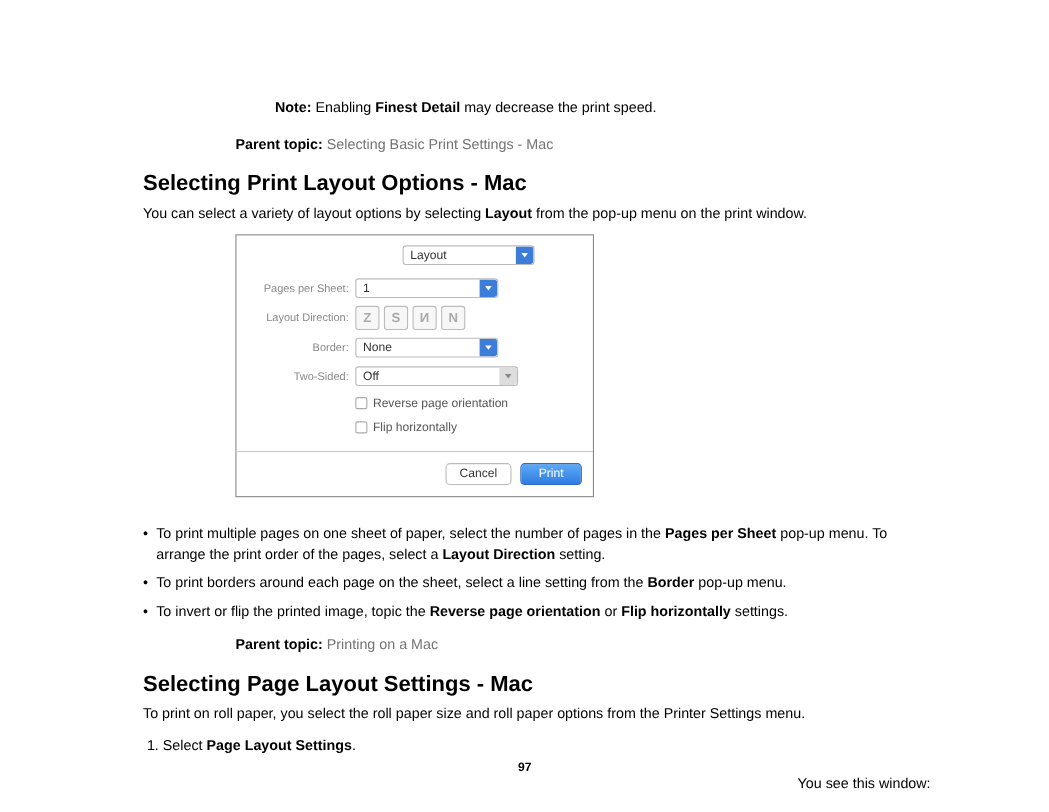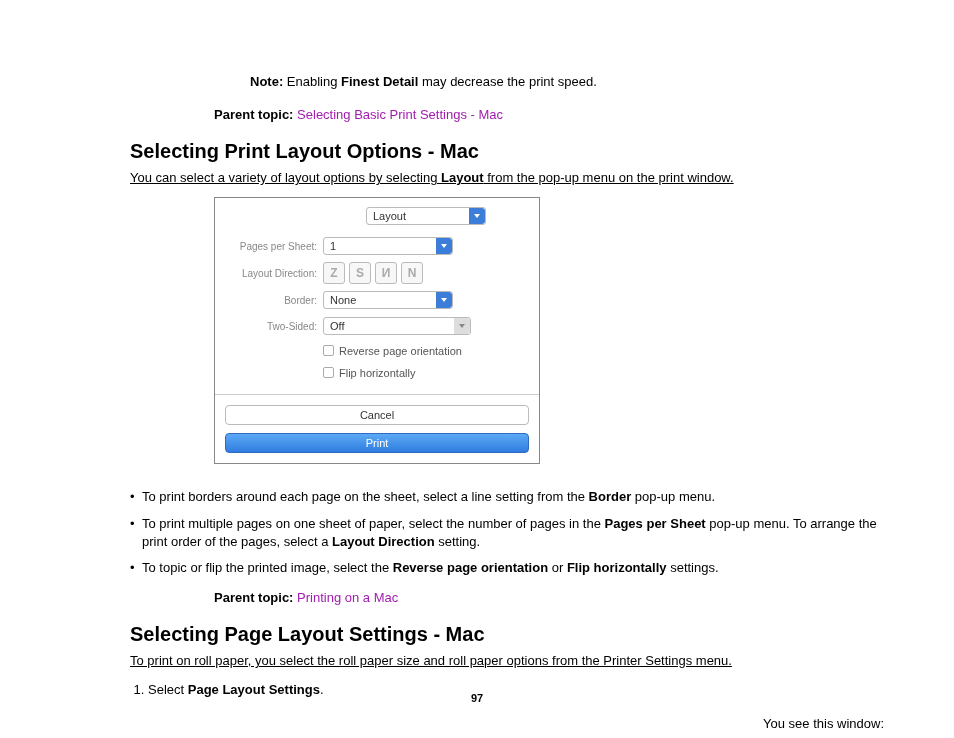--- a/index.html
+++ b/index.html
@@ -7,46 +7,46 @@
   body {
     font-family: Arial, Helvetica, sans-serif;
     font-size: 13px;
     color: #000;
     background: #fff;
     width: 954px;
     height: 738px;
     position: relative;
   }
   .page {
-    padding: 60px 70px 0 130px;
+    padding: 60px 108px 0 130px;
+    margin-top: 16px;
   }
   .indent {
     margin-left: 84px;
   }
   .note-line {
     margin-left: 120px;
     font-size: 13px;
     line-height: 1.4;
     margin-bottom: 16px;
   }
   .parent-topic {
     font-size: 13px;
     margin-bottom: 18px;
   }
-  .parent-topic a { color: #a21caf; text-decoration: none; }
+  .parent-topic a { color: #737373; text-decoration: none; }
   h2 {
     font-size: 20px;
     font-weight: bold;
     margin: 0 0 6px 0;
   }
   p.body {
     margin: 0 0 10px 0;
     line-height: 1.4;
     font-size: 13px;
-    text-decoration: underline;
   }
   .dialog {
     width: 326px;
     border: 1px solid #888;
     background: #fff;
     margin-bottom: 24px;
     margin-left: 84px;
     padding: 8px 10px 10px 10px;
     font-size: 11px;
     color: #555;
@@ -122,21 +122,21 @@
     color: #555;
   }
   .chk {
     width: 11px; height: 11px;
     border: 1px solid #aaa;
     border-radius: 2px;
     margin-right: 5px;
     background: #fff;
   }
   .hr { border-top: 1px solid #ccc; margin: 10px -10px 10px -10px; }
-  .dlg-buttons { display: flex; justify-content: flex-end; gap: 8px; flex-direction: column; }
+  .dlg-buttons { display: flex; justify-content: flex-end; gap: 8px; }
   .btn {
     min-width: 56px;
     height: 20px;
     border-radius: 4px;
     font-size: 11px;
     display: flex;
     align-items: center;
     justify-content: center;
     padding: 0 12px;
   }
@@ -252,27 +252,27 @@
     <div class="hr"></div>
 
     <div class="dlg-buttons">
       <div class="btn btn-cancel">Cancel</div>
       <div class="btn btn-print">Print</div>
     </div>
   </div>
 
   <ul class="bullets indent">
     <li>
+      <span>To print multiple pages on one sheet of paper, select the number of pages in the </span><strong>Pages per Sheet</strong><span> pop-up menu. To arrange the print order of the pages, select a </span><strong>Layout Direction</strong><span> setting.</span>
+    </li>
+    <li>
       <span>To print borders around each page on the sheet, select a line setting from the </span><strong>Border</strong><span> pop-up menu.</span>
     </li>
     <li>
-      <span>To print multiple pages on one sheet of paper, select the number of pages in the </span><strong>Pages per Sheet</strong><span> pop-up menu. To arrange the print order of the pages, select a </span><strong>Layout Direction</strong><span> setting.</span>
-    </li>
-    <li>
-      <span>To topic or flip the printed image, select the </span><strong>Reverse page orientation</strong><span> or </span><strong>Flip horizontally</strong><span> settings.</span>
+      <span>To invert or flip the printed image, topic the </span><strong>Reverse page orientation</strong><span> or </span><strong>Flip horizontally</strong><span> settings.</span>
     </li>
   </ul>
 
   <p class="indent parent-topic">
     <strong>Parent topic:</strong>
     <a href="#">Printing on a Mac</a>
   </p>
 
   <h2>Selecting Page Layout Settings - Mac</h2>
 

